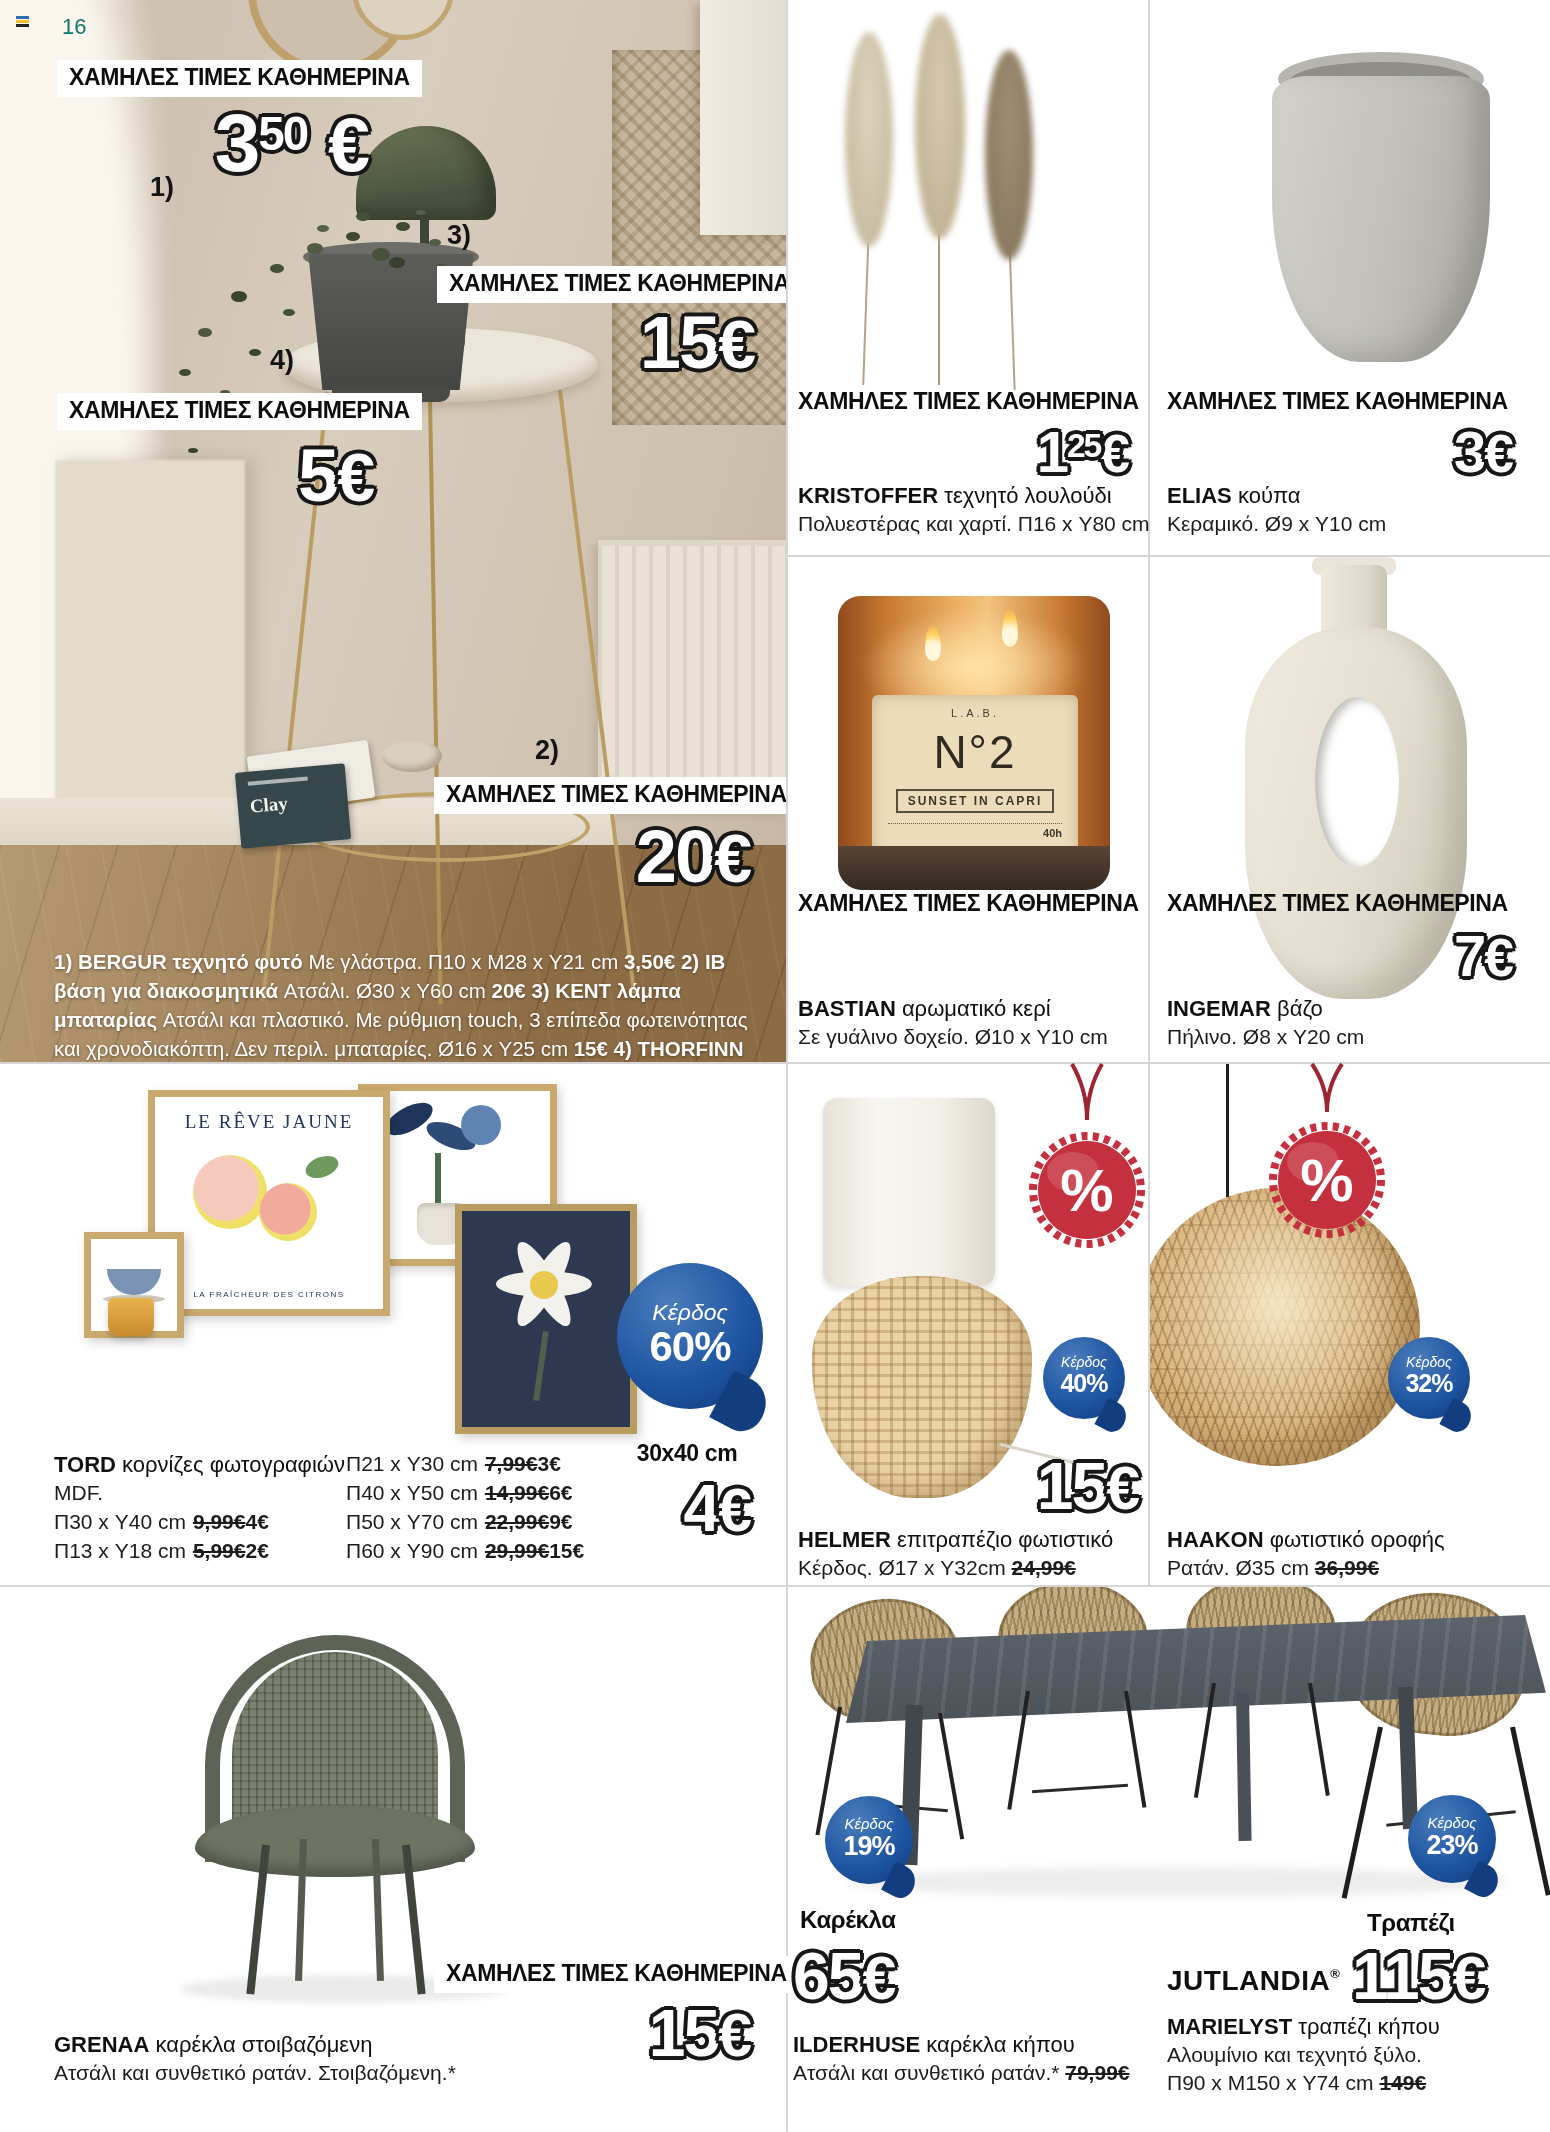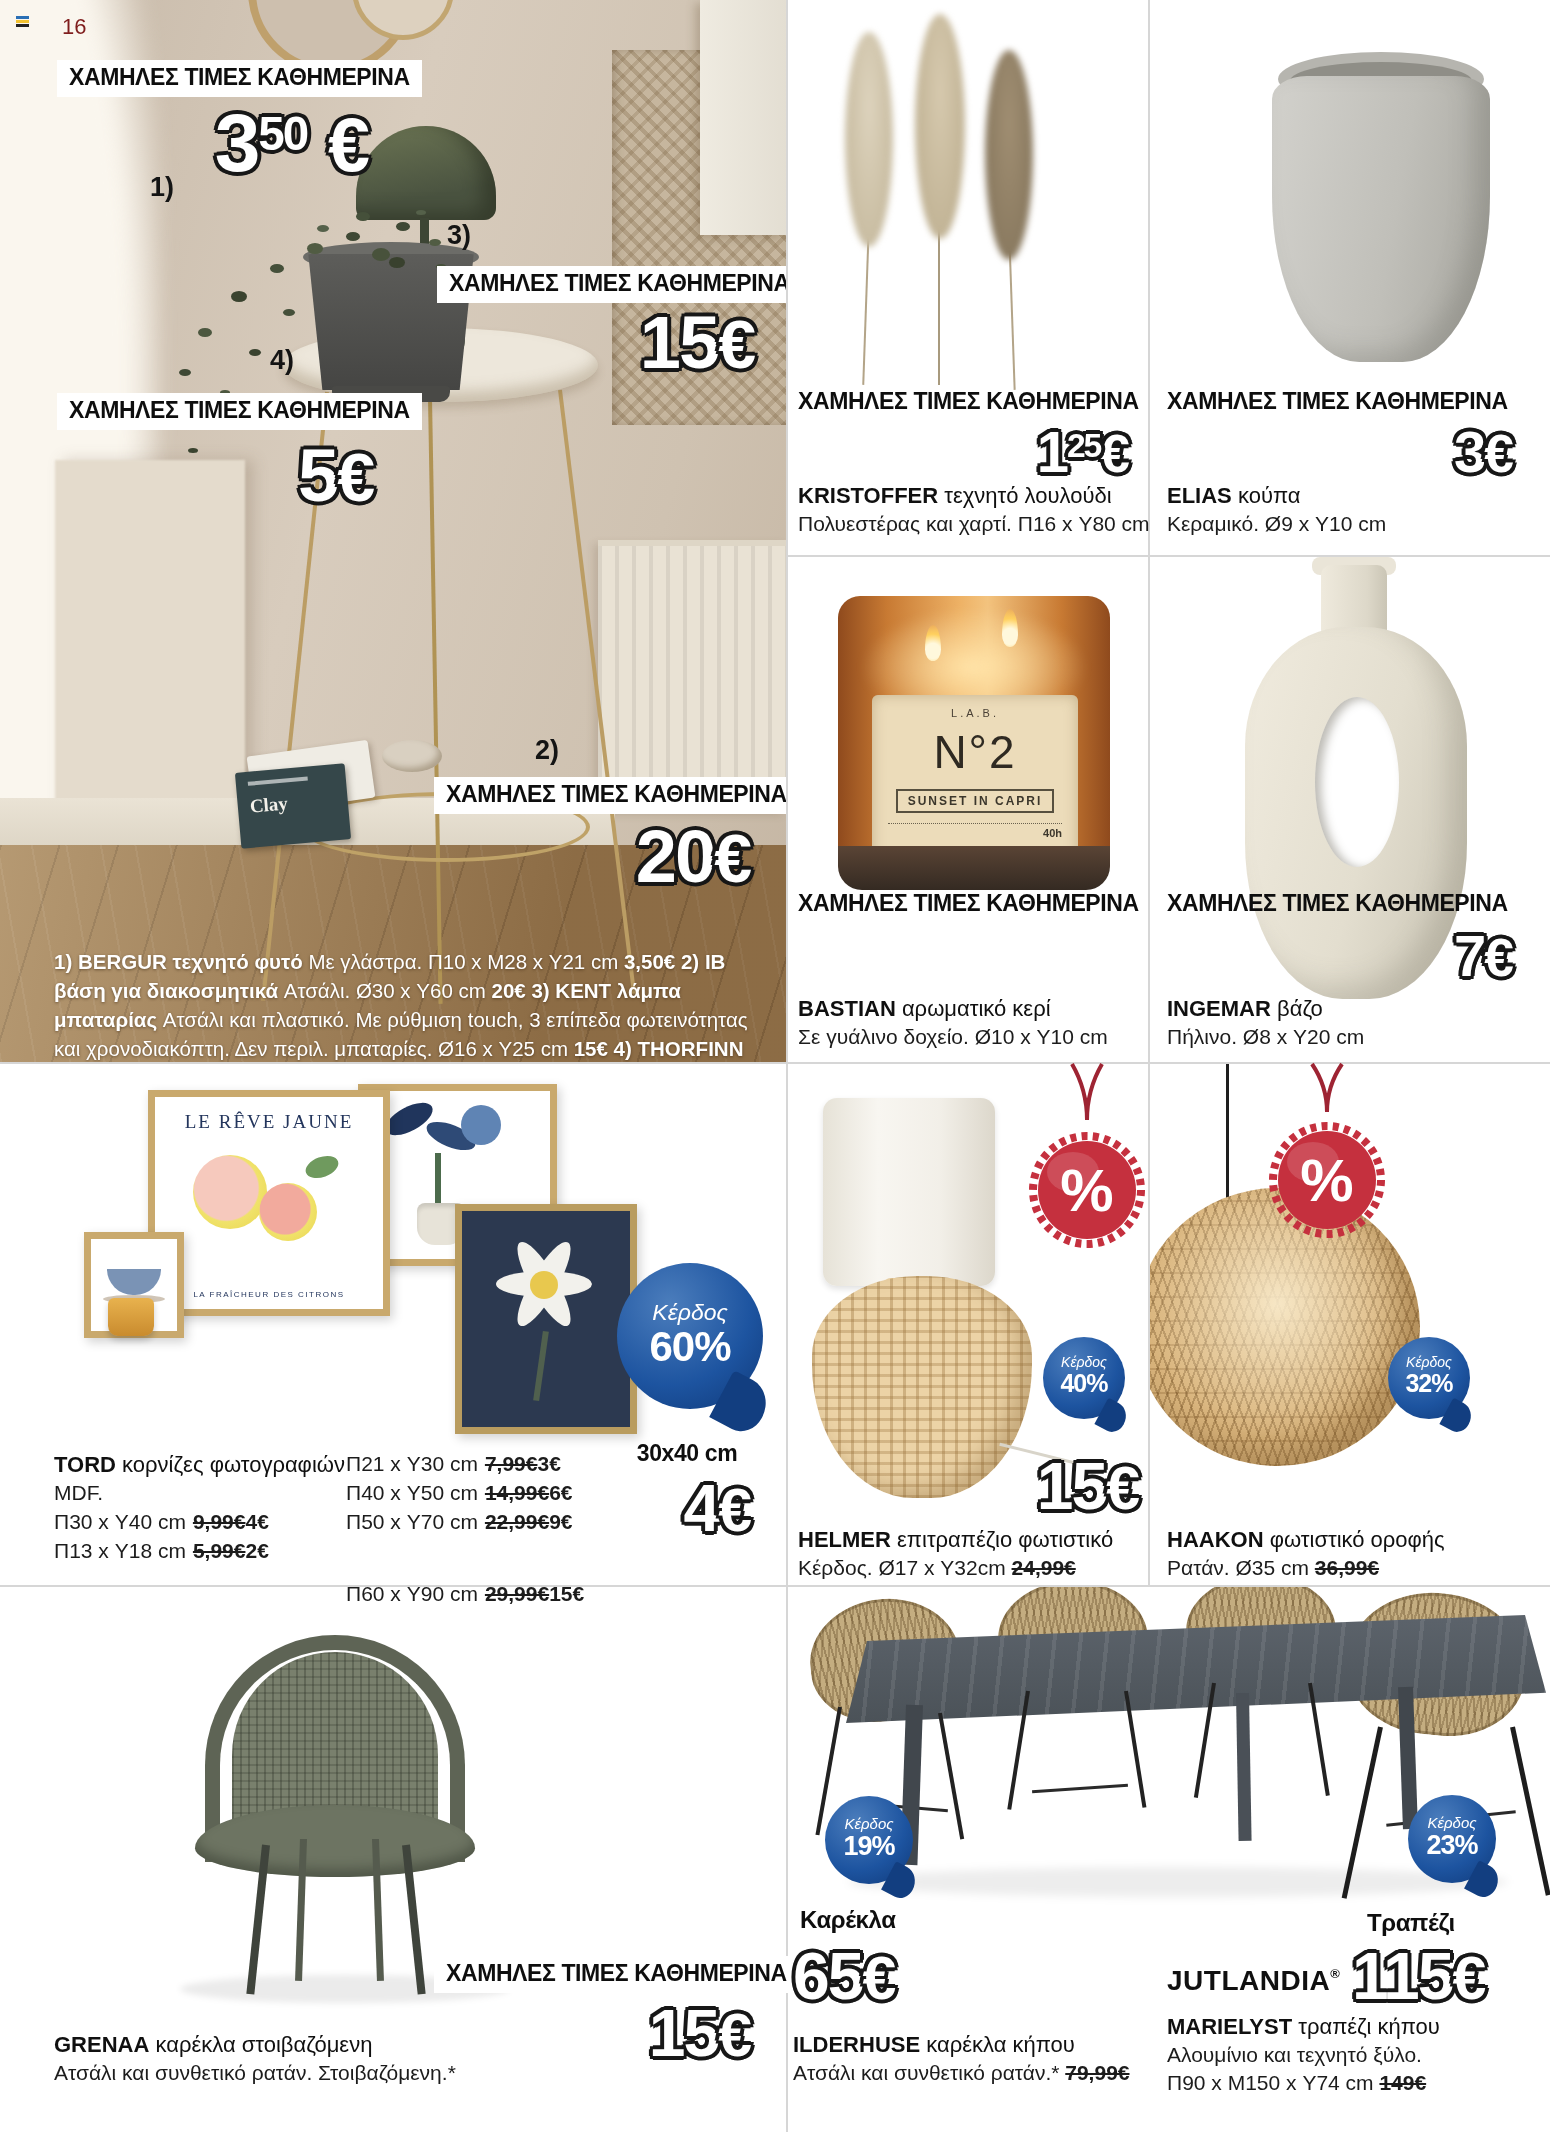--- a/index.html
+++ b/index.html
@@ -136,21 +136,21 @@
     <div class="desc">
       <b>1) BERGUR τεχνητό φυτό </b><span>Με γλάστρα. Π10 x Μ28 x Υ21 cm </span><b>3,50€ 2) IB βάση για διακοσμητικά </b><span>Ατσάλι. Ø30 x Υ60 cm </span><b>20€ 3) KENT λάμπα μπαταρίας </b><span>Ατσάλι και πλαστικό. Με ρύθμιση touch, 3 επίπεδα φωτεινότητας και χρονοδιακόπτη. Δεν περιλ. μπαταρίες. Ø16 x Υ25 cm </span><b>15€ 4) THORFINN κασπώ </b><span>Πορσελάνη. Ø13 x Υ13 cm </span><b>5€</b>
     </div>
   </div>
 
   <div class="abs" style="left:16px;top:16px;width:13px;height:11px;z-index:50;">
     <div style="height:3px;background:#2a6fb5;margin-bottom:1px;"></div>
     <div style="height:3px;background:#f2c230;margin-bottom:1px;"></div>
     <div style="height:3px;background:#222;"></div>
   </div>
-  <div class="abs" style="left:62px;top:14px;font-size:22px;color:#7f1d1d;z-index:50;">16</div>
+  <div class="abs" style="left:62px;top:14px;font-size:22px;color:#0f766e;z-index:50;">16</div>
 
   <div class="vline" style="left:786px;top:0;height:2132px;"></div>
   <div class="vline" style="left:1148px;top:0;height:1585px;"></div>
   <div class="hline" style="left:788px;top:555px;width:762px;"></div>
   <div class="hline" style="left:0;top:1062px;width:1550px;"></div>
   <div class="hline" style="left:0;top:1585px;width:1550px;"></div>
 
   <div class="ph" style="left:790px;top:0;width:358px;height:553px;overflow:hidden;">
     <div class="ph" style="left:78px;top:55px;width:2px;height:330px;background:#b3a488;transform:rotate(2deg);"></div>
     <div class="ph" style="left:148px;top:35px;width:2px;height:350px;background:#a89a7e;"></div>
@@ -262,21 +262,21 @@
   </div>
   <div class="pdetail pricerow" style="left:346px;top:1452px;">
     <span>Π21 x Υ30 cm</span><s class="strike">7,99€</s><b>3€</b>
   </div>
   <div class="pdetail pricerow" style="left:346px;top:1481px;">
     <span>Π40 x Υ50 cm</span><s class="strike">14,99€</s><b>6€</b>
   </div>
   <div class="pdetail pricerow" style="left:346px;top:1510px;">
     <span>Π50 x Υ70 cm</span><s class="strike">22,99€</s><b>9€</b>
   </div>
-  <div class="pdetail pricerow" style="left:346px;top:1539px;margin-top:43px;">
+  <div class="pdetail pricerow" style="left:346px;top:1539px;">
     <span>Π60 x Υ90 cm</span><s class="strike">29,99€</s><b>15€</b>
   </div>
 
   <div class="ph" style="left:788px;top:1064px;width:360px;height:519px;overflow:hidden;">
     <div class="ph" style="left:35px;top:34px;width:172px;height:188px;border-radius:14px;background:linear-gradient(90deg,#e6e2d7,#f8f6f1 32%,#f2efe8 68%,#dcd7cb);box-shadow:0 3px 6px rgba(0,0,0,.12);"></div>
     <div class="ph" style="left:95px;top:214px;width:60px;height:36px;background:#e6cb9d;border-radius:8px;"></div>
     <div class="ph weave" style="left:24px;top:212px;width:220px;height:222px;border-radius:48% 48% 46% 46%/36% 36% 60% 60%;box-shadow:inset -14px -10px 22px rgba(130,95,45,.35);"></div>
     <div class="ph" style="left:210px;top:392px;width:110px;height:3px;background:#d8d4c9;transform:rotate(14deg);"></div>
   </div>
 

